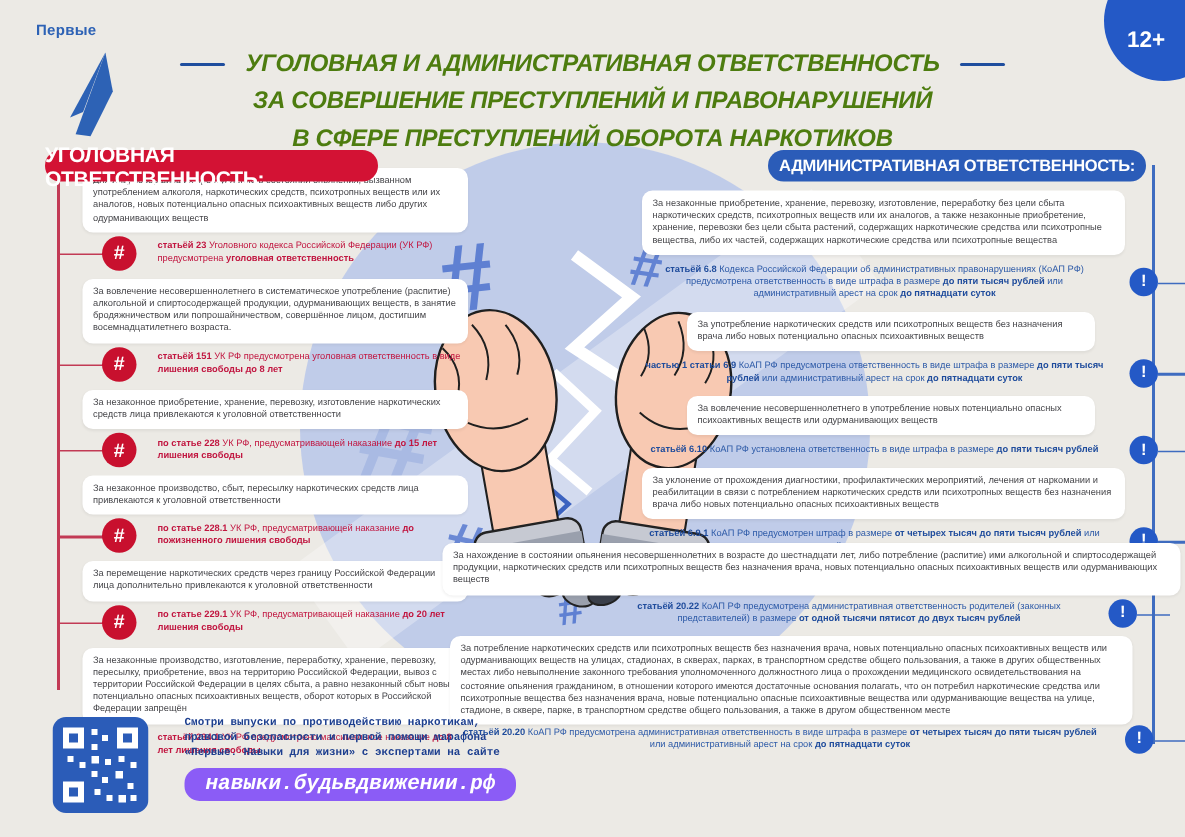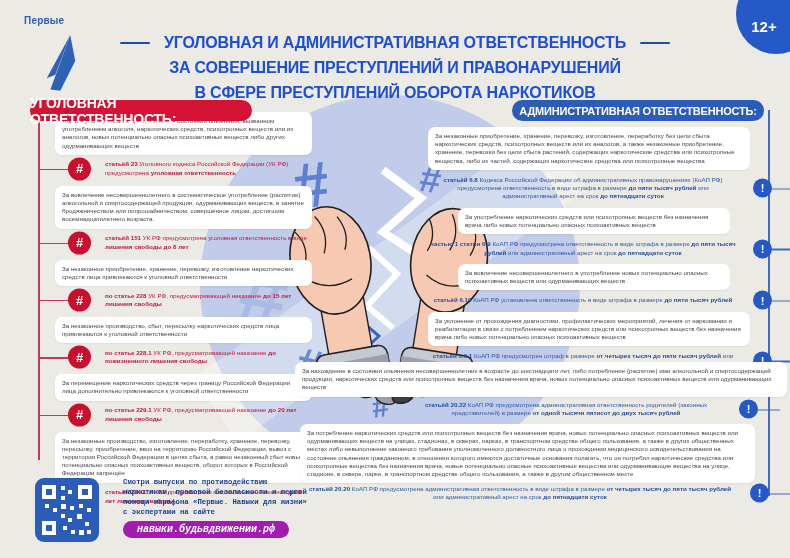--- a/index.html
+++ b/index.html
@@ -11,21 +11,21 @@
   
   .brand{position:absolute;left:24px;top:10px;z-index:3;text-align:left;}
   .brand-name{font-size:10px;font-weight:bold;color:#2d62b5;letter-spacing:.2px;}
   .brand-arrow{display:block;margin:2px 0 0 6px;}
   .age-badge{
     position:absolute;right:-26px;top:-26px;width:80px;height:80px;border-radius:50%;
     background:#2459c6;color:#fff;font-weight:bold;font-size:15px;
     display:flex;align-items:center;justify-content:center;z-index:4;
   }
   .title{position:absolute;left:0;right:0;top:30px;text-align:center;z-index:3;
-    color:#1d4ed8;font-weight:bold;font-size:16px;line-height:25px;letter-spacing:-.2px;}
+    color:#4d7c0f;font-weight:bold;font-size:16px;line-height:25px;letter-spacing:-.2px;font-style:italic;}
   .title .l1{display:flex;align-items:center;justify-content:center;gap:14px;}
   .dash{width:30px;height:2px;background:#1F4E9E;border-radius:1px;}
   
   .circle{position:absolute;left:200px;top:95px;width:380px;height:380px;border-radius:50%;
     background:#B9C7EA;opacity:.85;z-index:0;}
   .slash{position:absolute;left:175px;top:245px;width:430px;height:78px;background:#fff;
     opacity:.3;transform:rotate(-36deg);z-index:0;}
   .ht{position:absolute;font-weight:900;color:#5f80d2;z-index:0;line-height:1;}
   .ht1{left:293px;top:153px;font-size:64px;transform:rotate(-6deg);}
   .ht2{left:420px;top:160px;font-size:38px;transform:rotate(8deg);opacity:.95;}
@@ -66,22 +66,22 @@
   .aicon::after{content:"";position:absolute;left:19px;top:50%;width:22px;height:1.5px;background:#3f6cc0;}
   .wide{position:absolute;z-index:2;box-sizing:border-box;}
   #adm-card5{left:295px;top:362px;width:492px;}
   #adm-st5{left:408px;top:399px;width:328px;}
   #adm-card6{left:300px;top:424px;width:455px;}
   #adm-st6{left:305px;top:483px;width:442px;}
   
   .footer{position:absolute;left:35px;top:478px;width:280px;display:flex;gap:24px;z-index:2;font-family:Liberation Mono, monospace;}
   .qr{flex:0 0 64px;}
   .footer-text{font-size:7.3px;line-height:1.35;font-weight:bold;color:#1d3f8f;}
-  .link-pill{display:inline-block;margin-top:4px;background:#a21caf;color:#fff;border-radius:10px;
-    padding:3px 14px;font-size:10px;font-weight:bold;font-style:italic;cursor:pointer;}
+  .link-pill{display:inline-block;margin-top:4px;background:#8b5cf6;color:#fff;border-radius:10px;
+    padding:3px 14px;font-size:14px;font-weight:bold;font-style:italic;cursor:pointer;}
 </style>
 </head>
 <body>
 
 <div id="poster">
 
   <div class="circle"></div>
   <div class="slash"></div>
   <span class="ht ht5">#</span>
   <span class="ht ht1">#</span>

